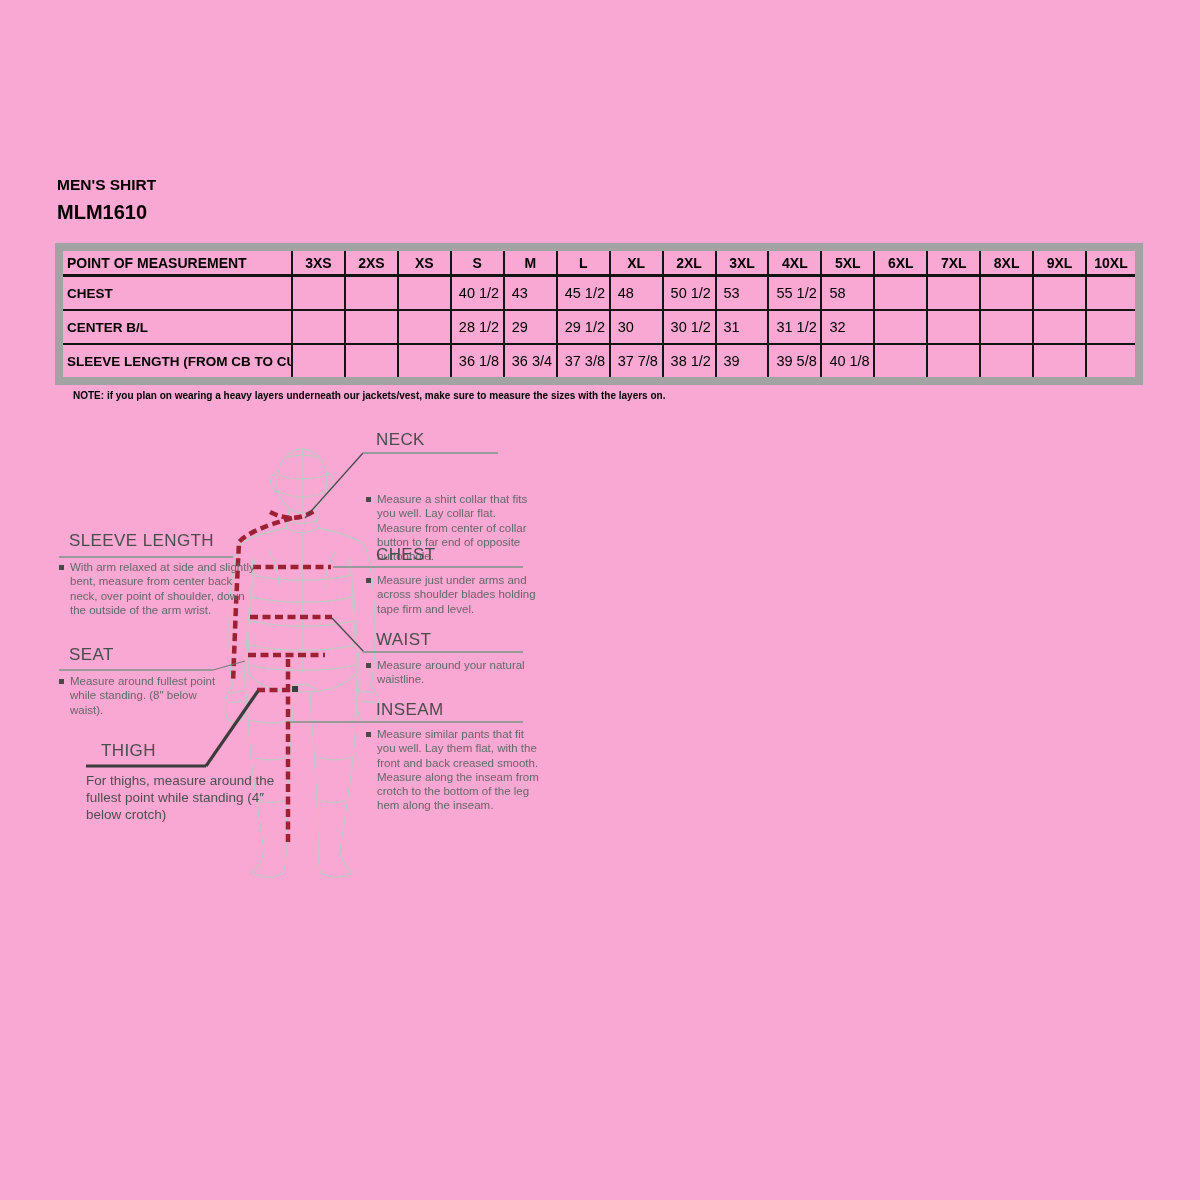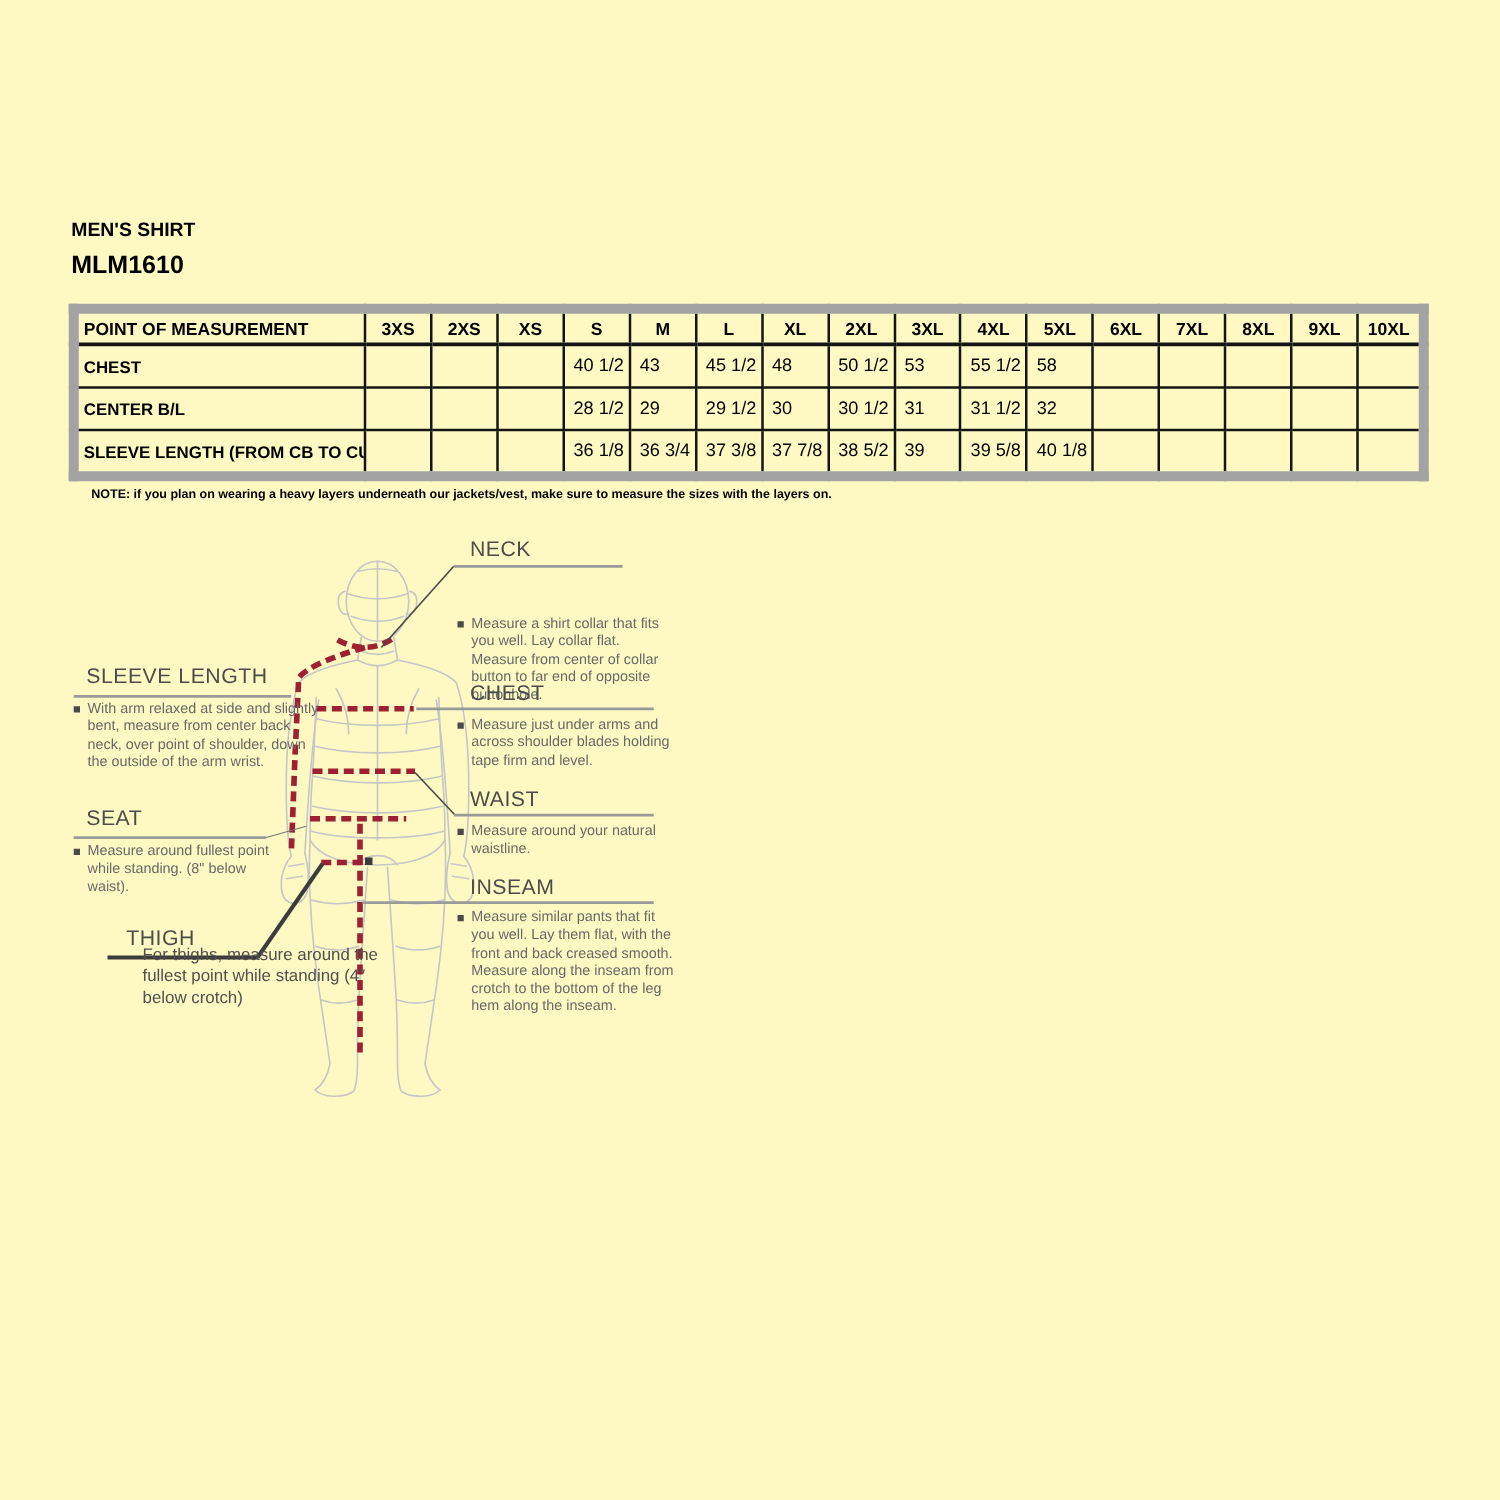--- a/index.html
+++ b/index.html
@@ -1,16 +1,16 @@
 <!DOCTYPE html>
 <html><head>
 <meta charset="utf-8">
 <style>
   html,body{margin:0;padding:0;background:#fff;}
-  #page{position:relative;width:1200px;height:1200px;background:#fef9c3;overflow:hidden;
+  #page{position:relative;width:1200px;height:1200px;background:#f9a8d4;overflow:hidden;
         font-family:"Liberation Sans",sans-serif;color:#000;}
 
   .doc-title{position:absolute;left:57px;top:176px;font-size:15.5px;font-weight:bold;}
   .doc-model{position:absolute;left:57px;top:201px;font-size:20px;font-weight:bold;}
 
   .table-wrap{position:absolute;left:55px;top:243px;width:1088px;}
   table.size-table{border-collapse:collapse;width:100%;table-layout:fixed;
         border:8px solid #a3a3a3;}
   table.size-table th,table.size-table td{border:2px solid #141414;overflow:hidden;
         white-space:nowrap;}
@@ -126,21 +126,21 @@
         </tr>
         <tr>
           <td class="row-label">SLEEVE LENGTH (FROM CB TO CUFF)</td>
           <td class="val"></td>
           <td class="val"></td>
           <td class="val"></td>
           <td class="val">36 1/8</td>
           <td class="val">36 3/4</td>
           <td class="val">37 3/8</td>
           <td class="val">37 7/8</td>
-          <td class="val">38 5/2</td>
+          <td class="val">38 1/2</td>
           <td class="val">39</td>
           <td class="val">39 5/8</td>
           <td class="val">40 1/8</td>
           <td class="val"></td>
           <td class="val"></td>
           <td class="val"></td>
           <td class="val"></td>
           <td class="val"></td>
         </tr>
       </tbody>
@@ -238,16 +238,16 @@
     <div class="callout-title" style="left:321px;top:205px;">WAIST</div>
     <div class="callout-text" style="left:309px;top:233px;width:160px;">Measure around your natural waistline.</div>
 
     <div class="callout-title" style="left:14px;top:220px;">SEAT</div>
     <div class="callout-text" style="left:2px;top:249px;width:160px;">Measure around fullest point while standing. (8" below waist).</div>
 
     <div class="callout-title" style="left:321px;top:275px;">INSEAM</div>
     <div class="callout-text" style="left:309px;top:302px;width:165px;">Measure similar pants that fit you well. Lay them flat, with the front and back creased smooth. Measure along the inseam from crotch to the bottom of the leg hem along the inseam.</div>
 
     <div class="callout-title" style="left:46px;top:316px;">THIGH</div>
-    <div class="callout-text no-bullet" style="left:31px;top:330px;width:215px;margin-left:28px;">For thighs, measure around the fullest point while standing (4″ below crotch)</div>
+    <div class="callout-text no-bullet" style="left:31px;top:347px;width:215px;">For thighs, measure around the fullest point while standing (4″ below crotch)</div>
   </div>
 
 </div>
 
 </body></html>

